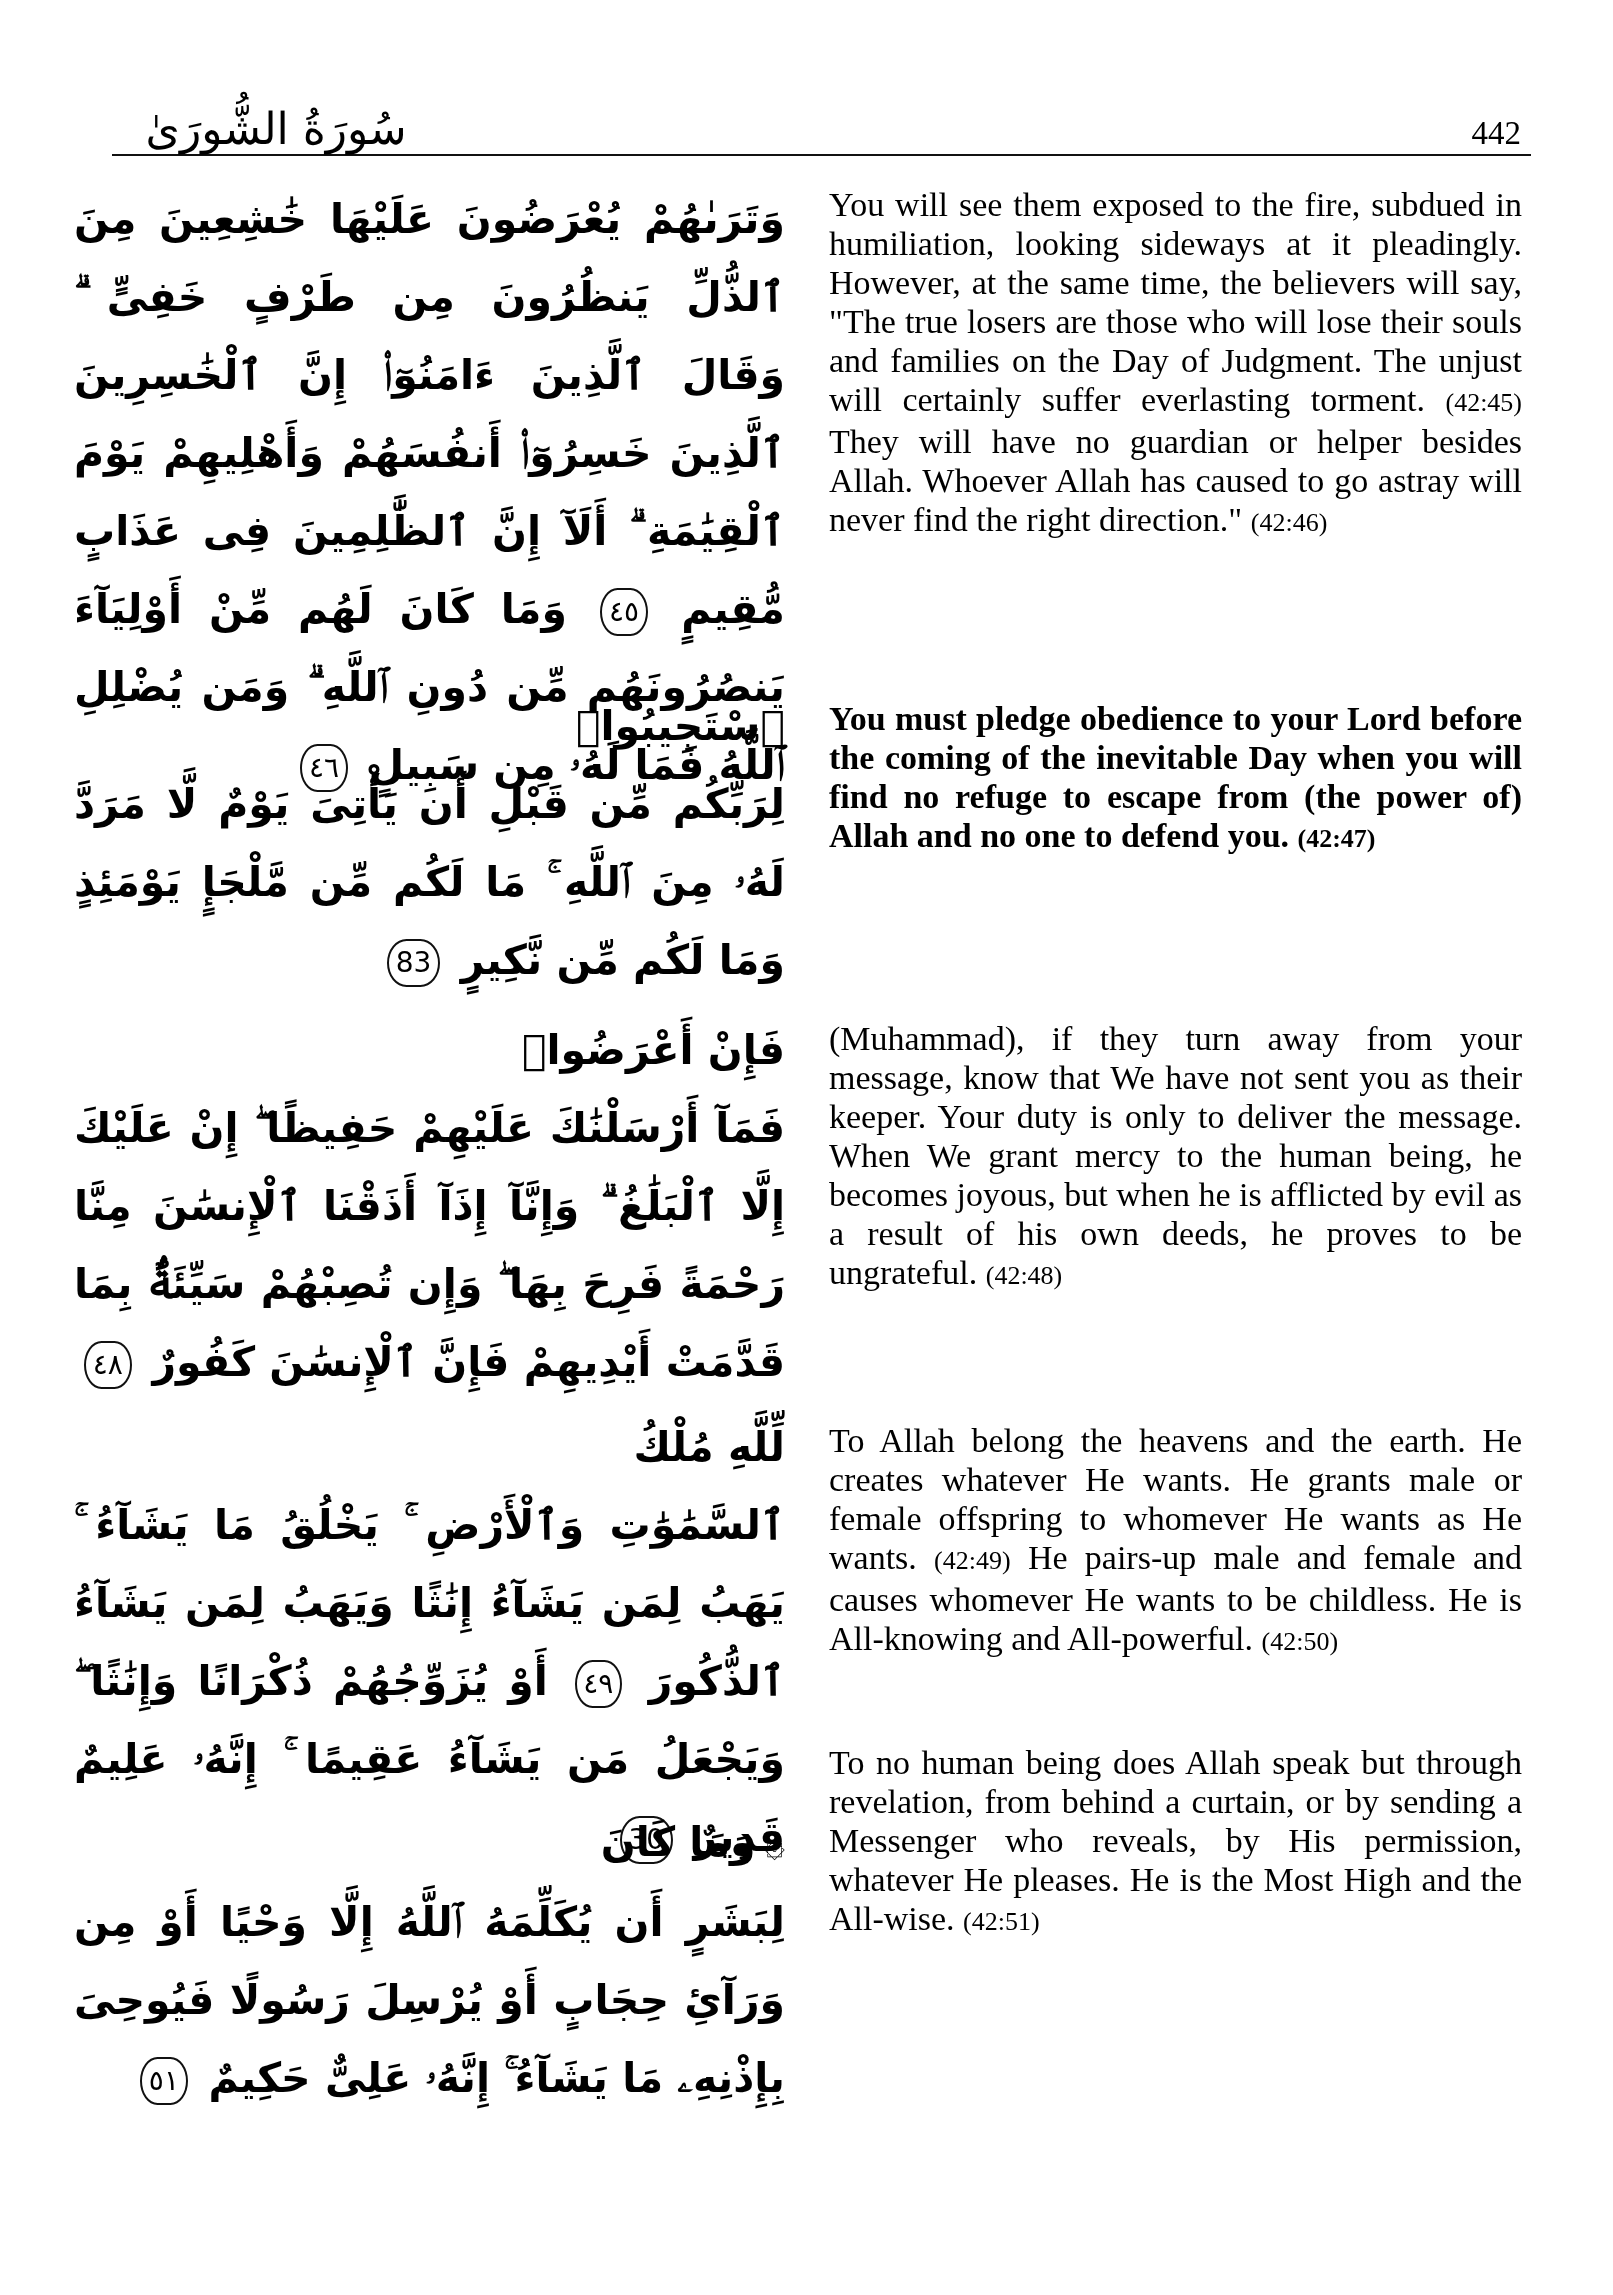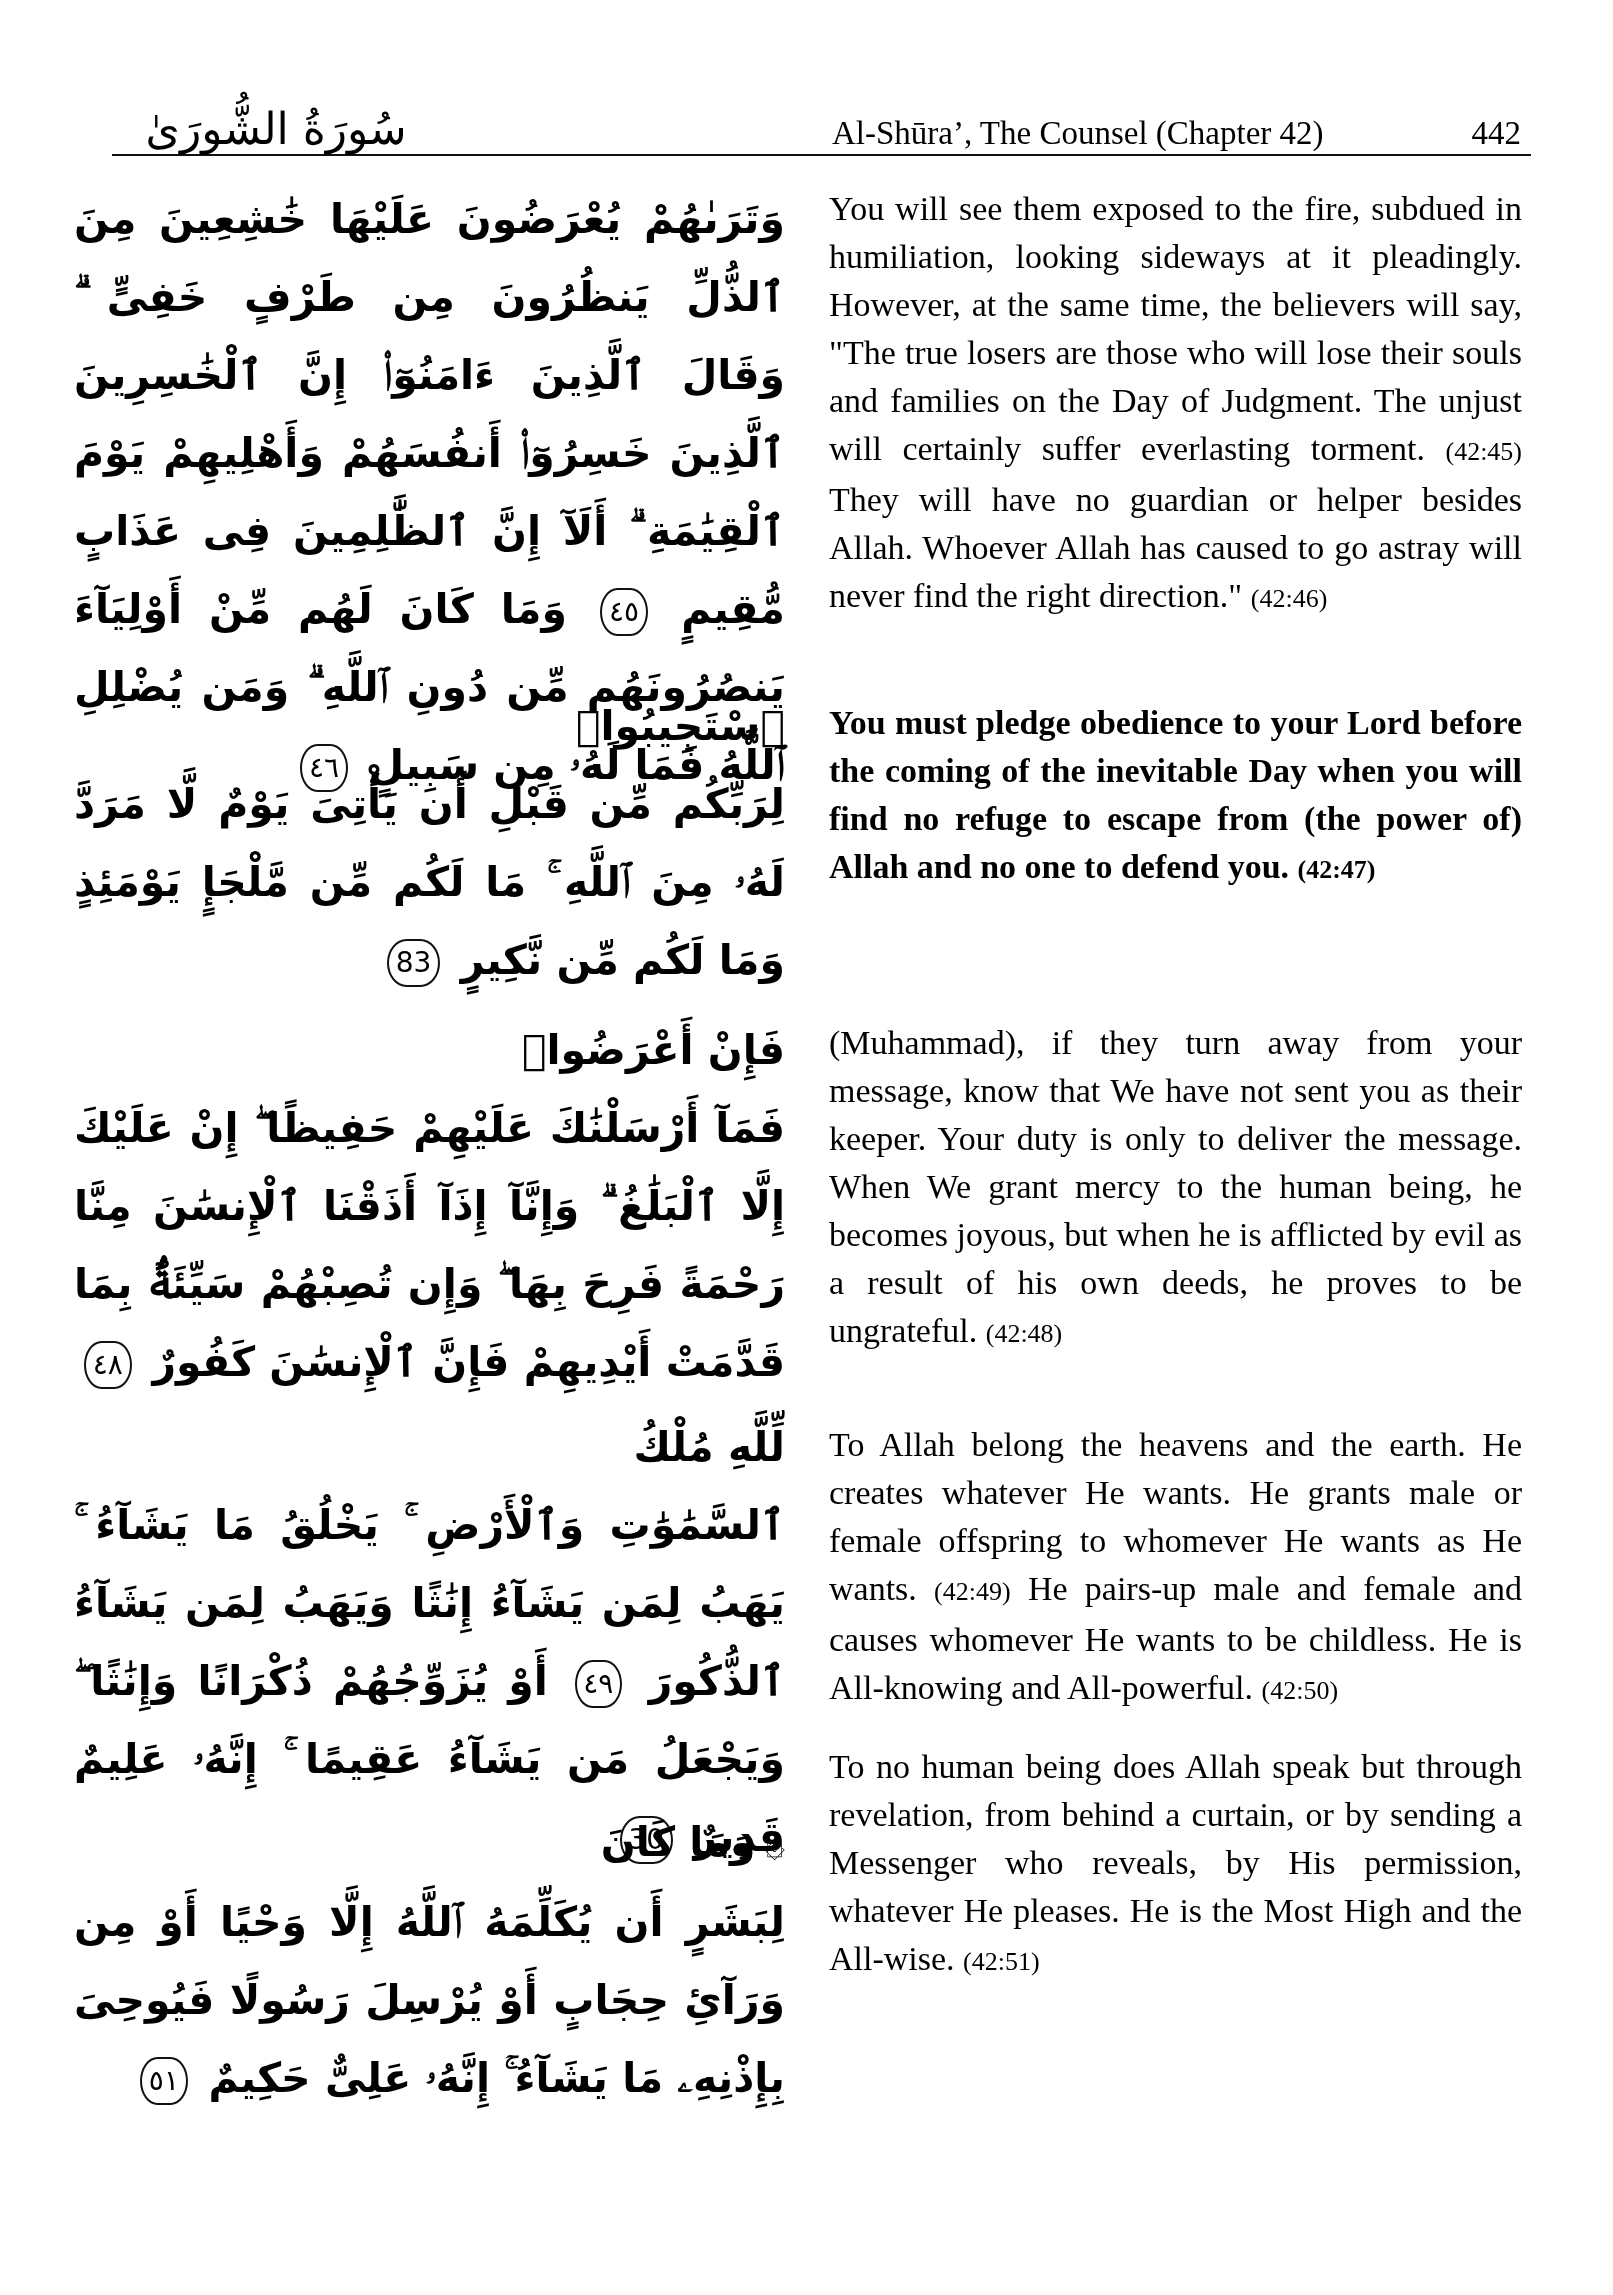--- a/index.html
+++ b/index.html
@@ -6,29 +6,28 @@
   body { width: 1613px; height: 2295px; position: relative; overflow: hidden; color: #000; }
   .header { position: absolute; left: 112px; top: 108px; width: 1419px; height: 46px; border-bottom: 2.5px solid #111; }
   .surah-title-ar { position: absolute; left: 16.5px; top: -5px; font-family: "DejaVu Serif", serif; font-size: 44px; direction: rtl; white-space: nowrap; margin-left: 17px; }
   .running-title { position: absolute; left: 720px; top: 6.6px; font-family: "Liberation Serif", serif; font-size: 33px; white-space: nowrap; }
   .page-number { position: absolute; right: 10px; top: 6.6px; font-family: "Liberation Serif", serif; font-size: 33px; }
   .section { position: absolute; left: 0; width: 1613px; }
   .arabic { position: absolute; left: 74px; width: 711px; direction: rtl; text-align: justify; text-align-last: right; font-family: "DejaVu Sans", sans-serif; font-size: 41px; line-height: 78px; font-weight: bold; }
   .arabic .lead { display: block; text-align: right; }
   .ayah-mark { display: inline-block; font-size: 28px; line-height: 1; border: 2.5px double #111; border-radius: 45% 45% 45% 45% / 60% 60% 60% 60%; padding: 8.3px 6.6px; margin: 0 6.6px; vertical-align: middle; font-weight: normal; }
   .rub-mark { display: inline-block; font-size: 36px; margin-left: 8.3px; font-weight: normal; }
-  .english { position: absolute; left: 829px; width: 693px; font-family: "Liberation Serif", serif; font-size: 34px; line-height: 48px; text-align: justify; }
+  .english { position: absolute; left: 829px; width: 693px; font-family: "Liberation Serif", serif; font-size: 34px; line-height: 39px; text-align: justify; }
   .ref { font-size: 26px; }
 </style>
 </head>
 <body>
 
 <div class="header">
   <span class="surah-title-ar">سُورَةُ الشُّورَىٰ</span>
-  <span class="running-title">Al-Shūra’, The Counsel (Chapter 42)</span>
   <span class="page-number">442</span>
 </div>
 
 <div class="section">
   <div class="arabic" style="top:180px;">
     <span>وَتَرَىٰهُمْ يُعْرَضُونَ عَلَيْهَا خَٰشِعِينَ مِنَ ٱلذُّلِّ يَنظُرُونَ مِن طَرْفٍ خَفِىٍّ ۗ وَقَالَ ٱلَّذِينَ ءَامَنُوٓا۟ إِنَّ ٱلْخَٰسِرِينَ ٱلَّذِينَ خَسِرُوٓا۟ أَنفُسَهُمْ وَأَهْلِيهِمْ يَوْمَ ٱلْقِيَٰمَةِ ۗ أَلَآ إِنَّ ٱلظَّٰلِمِينَ فِى عَذَابٍ مُّقِيمٍ</span>
     <span class="ayah-mark">٤٥</span>
     <span>وَمَا كَانَ لَهُم مِّنْ أَوْلِيَآءَ يَنصُرُونَهُم مِّن دُونِ ٱللَّهِ ۗ وَمَن يُضْلِلِ ٱللَّهُ فَمَا لَهُۥ مِن سَبِيلٍ</span>
     <span class="ayah-mark">٤٦</span>
   </div>

